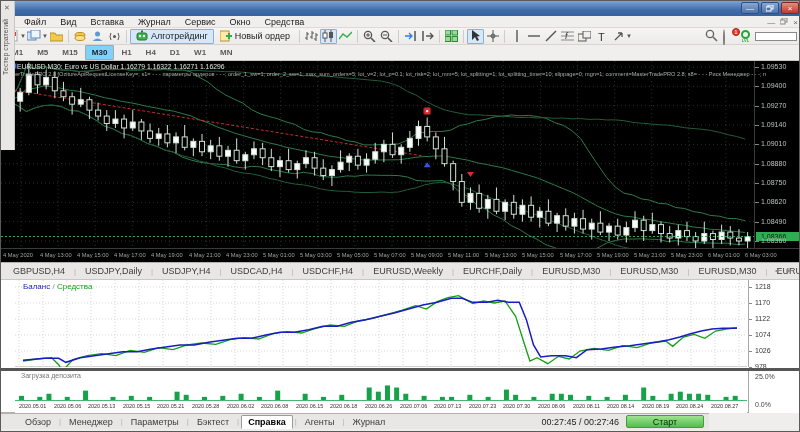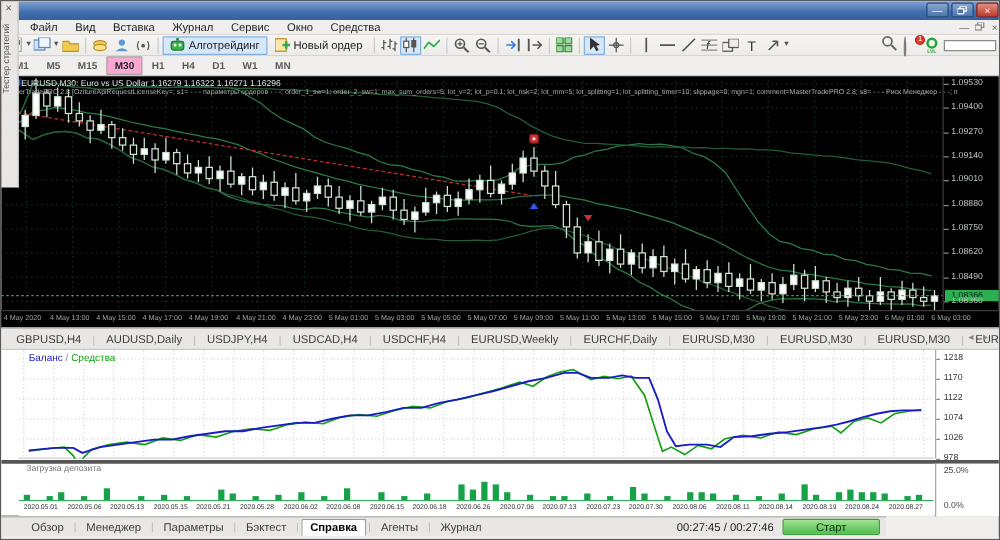--- a/index.html
+++ b/index.html
@@ -28,21 +28,21 @@
   #notif .bell{width:12px;height:12px;border-radius:50%;background:radial-gradient(#cfcfcf,#9a9a9a);border:1px solid #7d7d7d;}
   #notif .badge{position:absolute;right:-4px;top:-2px;background:#e03c2f;color:#fff;font-size:6px;min-width:8px;height:8px;border-radius:4px;display:flex;align-items:center;justify-content:center;border:1px solid #b02417;}
   #lvl{display:flex;flex-direction:column;align-items:center;line-height:1;}
   #lvl .ring{width:9px;height:9px;border:2px solid #21a637;border-radius:50%;position:relative;}
   #lvl .lvl-t{font-size:4px;color:#21a637;font-weight:bold;}
   #progress{width:42px;height:9px;border:1px solid #8a8a8a;background:#fff;}
   #progress .fill{height:100%;width:40%;background:linear-gradient(#7fe07f,#2eb82e);}
   
   #tfbar{position:absolute;left:0;top:44px;width:800px;height:16px;background:#f1efed;border-bottom:1px solid #c9c6c3;display:flex;align-items:center;padding-left:4px;}
   .tf{font-size:8px;font-weight:bold;color:#5a5a5a;padding:2px 6px;border:1px solid transparent;}
-  .tf.active{background:#f9a8d4;border:1px solid #a8a5a2;border-radius:1px;color:#222;}
+  .tf.active{background:#7dd3fc;border:1px solid #a8a5a2;border-radius:1px;color:#222;}
   
   #chart{position:absolute;left:0;top:60px;width:800px;height:201px;background:#000;}
   #candle-svg{position:absolute;left:0;top:0;}
   #price-axis{position:absolute;left:753px;top:0;width:47px;height:187px;border-left:1px solid #3a3a3a;}
   .plabel{position:absolute;left:6px;font-size:7px;color:#b9c2bb;white-space:nowrap;}
   .ptick{position:absolute;left:0;width:4px;height:1px;background:#7d8a80;}
   #price-tag{position:absolute;left:1px;width:44px;height:9px;background:#2eae52;color:#00230c;font-size:7px;line-height:9px;padding-left:5px;}
   #time-axis{position:absolute;left:0;top:187px;width:800px;height:14px;background:#000;border-top:1px solid #3a3a3a;}
   .tlabel{position:absolute;top:3px;font-size:7px;color:#9aa69d;white-space:nowrap;transform:scale(0.82);transform-origin:left top;}
   #symbol-line{position:absolute;left:16px;top:2px;font-size:8px;color:#dfe6e0;transform:scale(0.85);transform-origin:left top;white-space:nowrap;}
@@ -587,21 +587,21 @@
         <div class="tlabel" style="left: 669.8px;">5 May 23:00</div>
         <div class="tlabel" style="left: 706.9px;">6 May 01:00</div>
         <div class="tlabel" style="left: 744px;">6 May 03:00</div>
       </div>
   </div>
 
   <div id="chart-tabbar">
     <span id="chart-tabs" style="display:flex;align-items:center;gap:2px;">
         <span class="ctab">GBPUSD,H4</span>
         <span class="tabsep">|</span>
-        <span class="ctab">AUDUSD,Daily</span>
+        <span class="ctab">USDJPY,Daily</span>
         <span class="tabsep">|</span>
         <span class="ctab">USDJPY,H4</span>
         <span class="tabsep">|</span>
         <span class="ctab">USDCAD,H4</span>
         <span class="tabsep">|</span>
         <span class="ctab">USDCHF,H4</span>
         <span class="tabsep">|</span>
         <span class="ctab">EURUSD,Weekly</span>
         <span class="tabsep">|</span>
         <span class="ctab">EURCHF,Daily</span>

